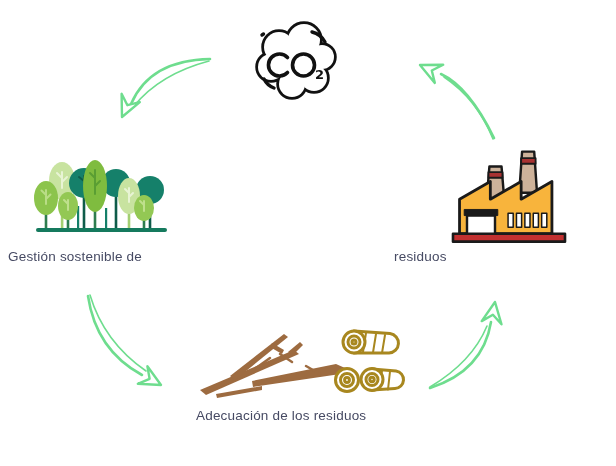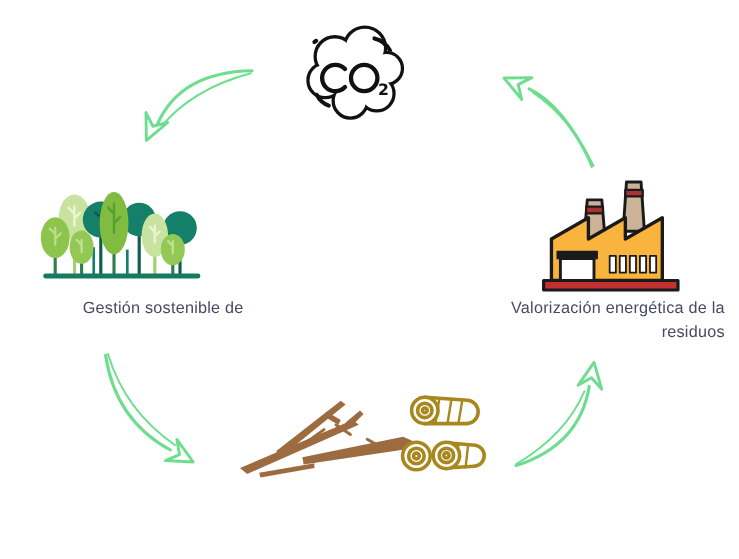--- a/index.html
+++ b/index.html
@@ -2,21 +2,21 @@
 <html><head>
 <meta charset="utf-8">
 <style>
   html,body { margin:0; padding:0; background:#ffffff; }
   .canvas {
     position:relative; width:616px; height:466px; background:#ffffff;
     overflow:hidden; font-family:"Liberation Sans", sans-serif;
   }
   .abs { position:absolute; }
   .label {
-    position:absolute; text-align:right; color:#464a63;
+    position:absolute; text-align:left; color:#464a63;
     font-size:13.5px; line-height:20px; letter-spacing:0.2px;
   }
   .label div { white-space:nowrap; }
   svg { display:block; }
 </style>
 </head>
 <body>
 
 <div class="canvas">
 
@@ -178,20 +178,20 @@
         <circle cx="151" cy="56" r="6.5"></circle>
         <circle cx="151" cy="56" r="2.4"></circle>
     </g>
   </svg>
 
   <div class="label" style="left:8px;top:247px;width:195px">
     <div>Gestión sostenible de</div>
   </div>
 
   <div class="label" style="left:394px;top:247px;width:210px">
-    <div>Valorización energética de la</div>
     <div>residuos</div>
   </div>
 
   <div class="label" style="left:196px;top:406px;width:212px">
+    <div>Adecuación de los residuos</div>
   </div>
 
 </div>
 
 </body></html>

